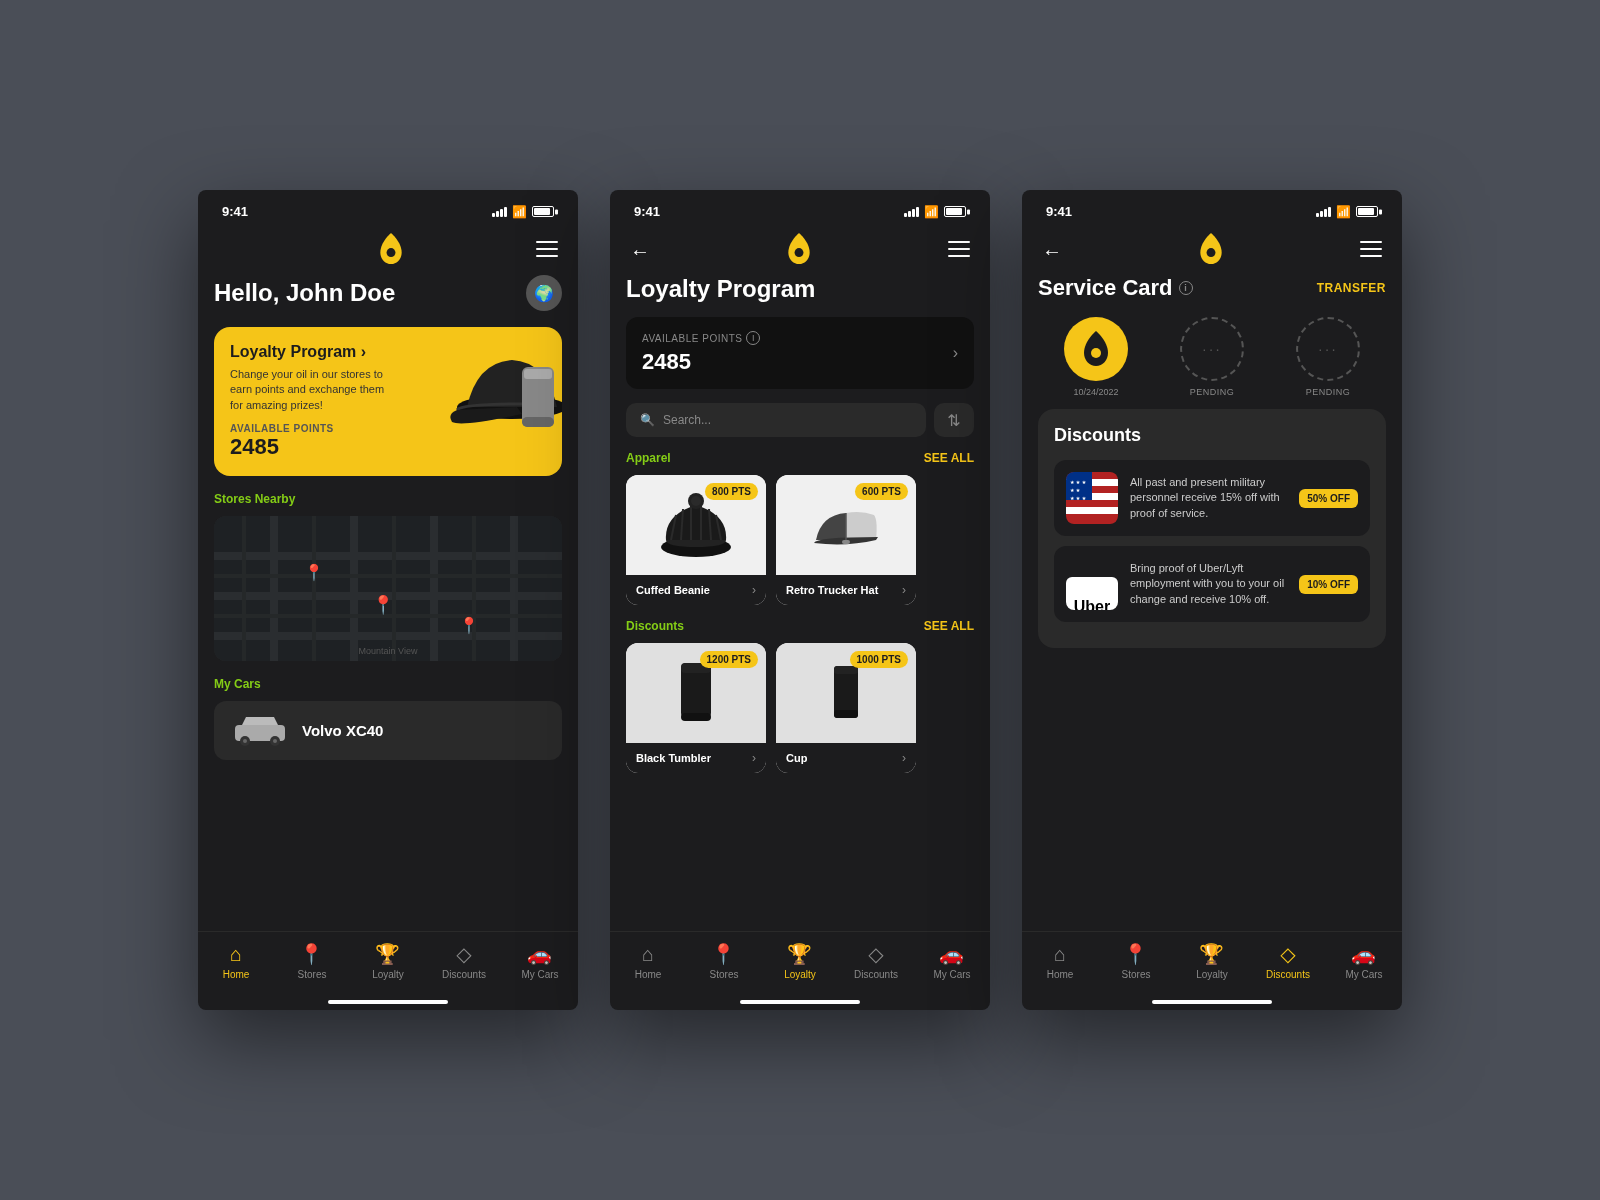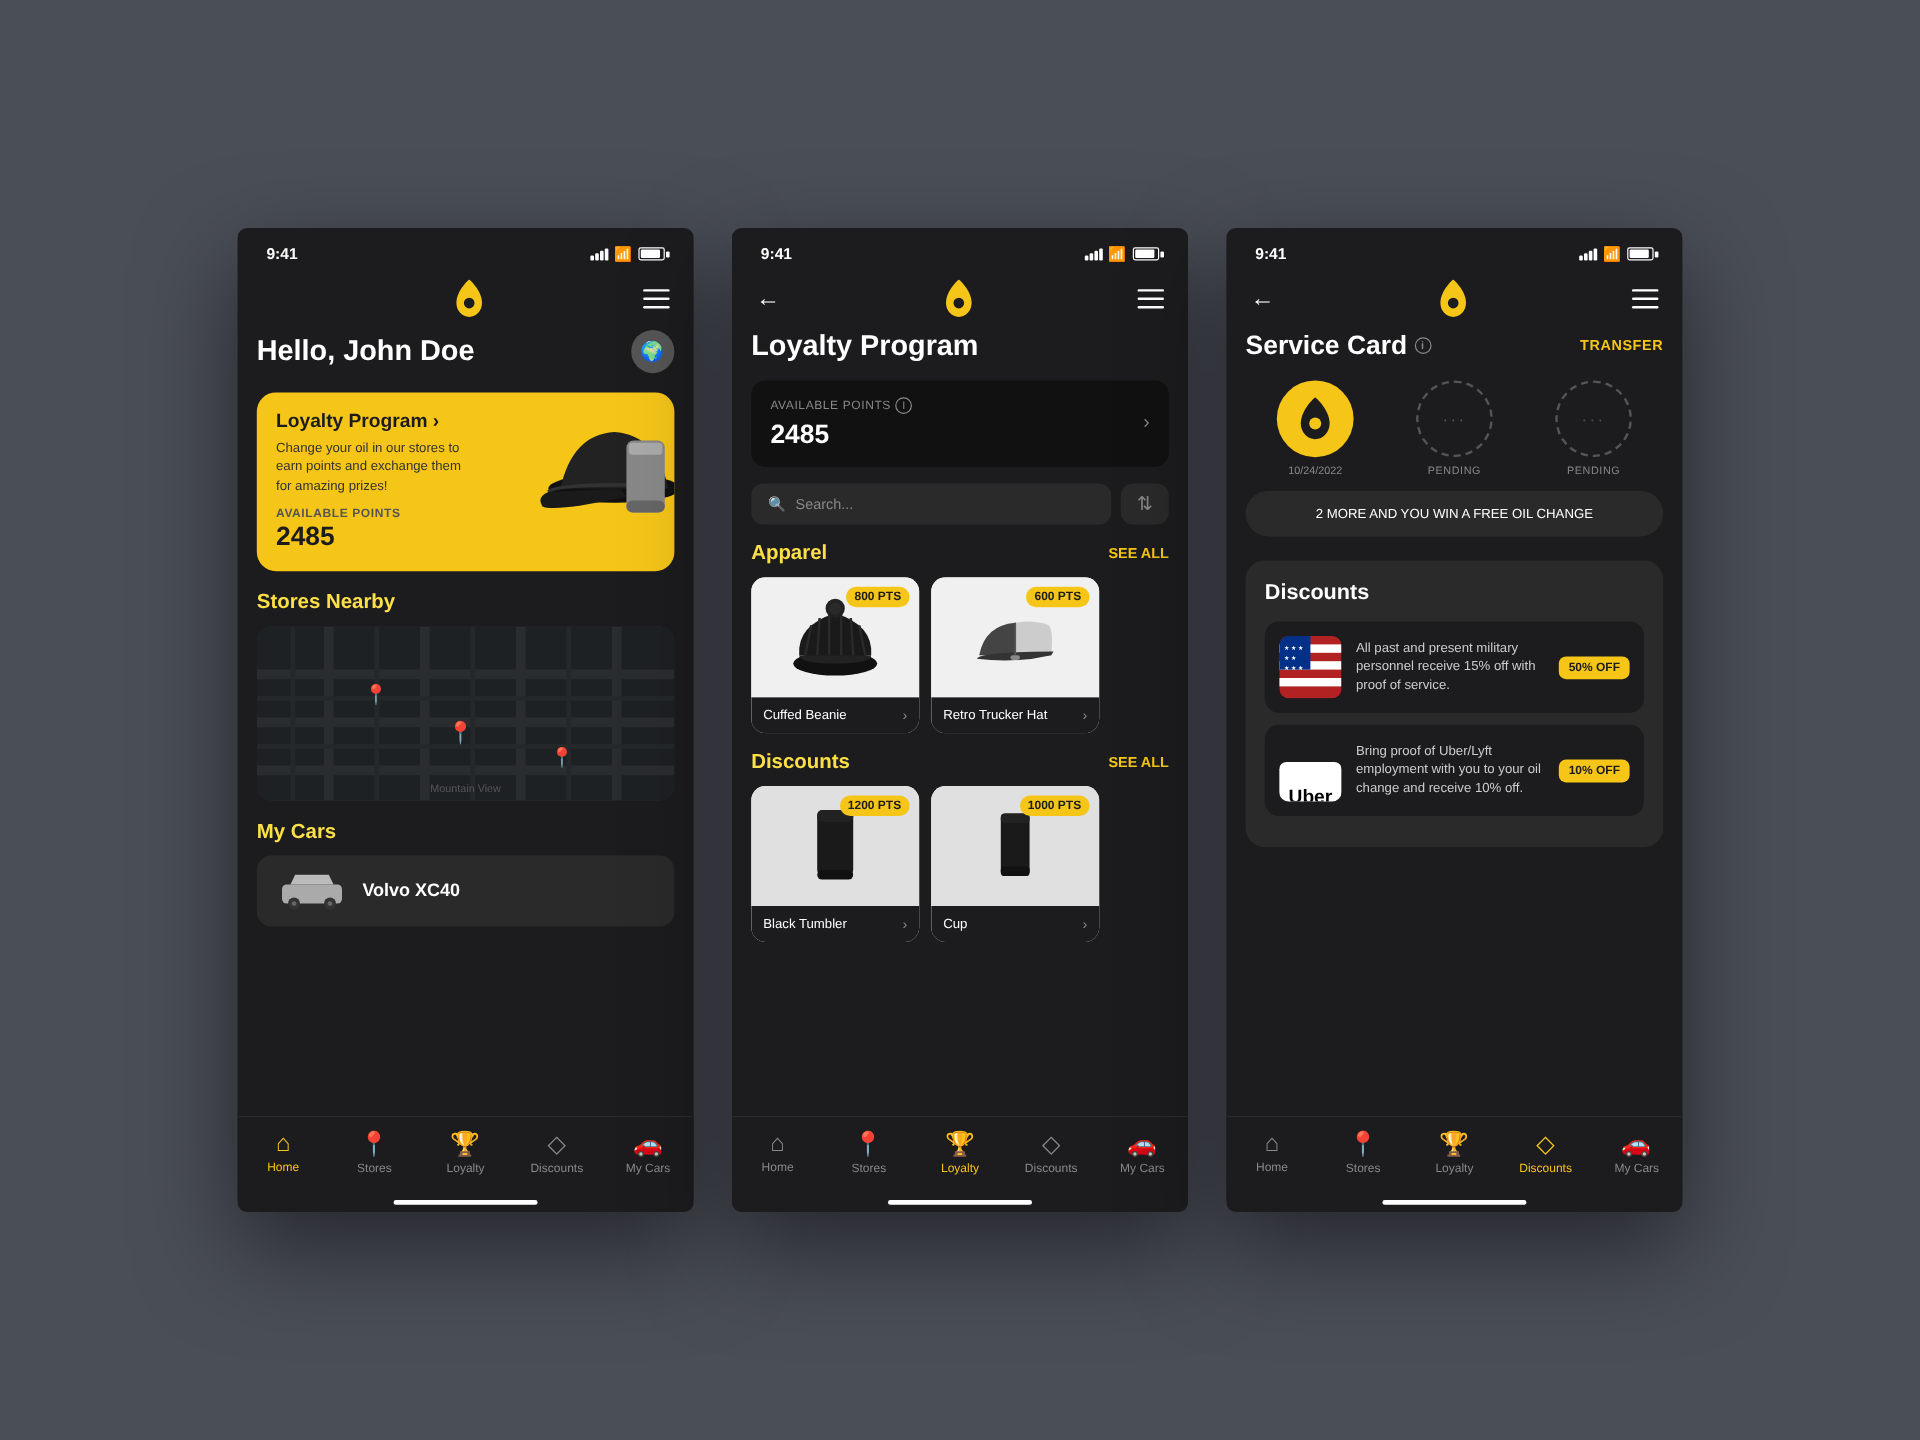--- a/index.html
+++ b/index.html
@@ -179,22 +179,22 @@
       letter-spacing: 0.5px;
     }
 
     .points-value {
       font-size: 22px;
       font-weight: 800;
       color: #1c1c1e;
     }
 
     .section-title {
-      color: #fde047;
-      font-size: 17px;
+      color: #84cc16;
+      font-size: 12px;
       font-weight: 700;
       margin-bottom: 10px;
     }
 
     .map-container {
       background: #2a2a2a;
       border-radius: 12px;
       height: 145px;
       margin-bottom: 16px;
       overflow: hidden;
@@ -386,21 +386,21 @@
       display: flex;
       justify-content: space-between;
       align-items: center;
       padding: 8px 10px;
       background: #1c1c1e;
     }
 
     .product-name {
       color: white;
       font-size: 11px;
-      font-weight: 400;
+      font-weight: 700;
     }
 
     .product-arrow { color: #888; font-size: 12px; }
 
     
     .phone3-content {
       flex: 1;
       overflow: hidden;
       padding: 0 16px;
     }
@@ -945,23 +945,20 @@
       </div>
 
       <div class="service-circle-item">
         <div class="service-circle pending">
           <span style="color:#555; font-size:14px; letter-spacing:2px">···</span>
         </div>
         <span class="circle-label">PENDING</span>
       </div>
     </div>
 
-    <div class="win-banner">
-      <span class="win-text">2 MORE AND YOU WIN A FREE OIL CHANGE</span>
-    </div>
 
     <div class="discounts-section">
       <div class="discounts-title">Discounts</div>
 
       <div class="discount-item">
         <div class="discount-image">
           <svg width="52" height="52" viewBox="0 0 52 52">
             <rect width="52" height="52" rx="6" fill="#b22222"></rect>
             <rect y="7" width="52" height="7" fill="#fff"></rect>
             <rect y="21" width="52" height="7" fill="#fff"></rect>

